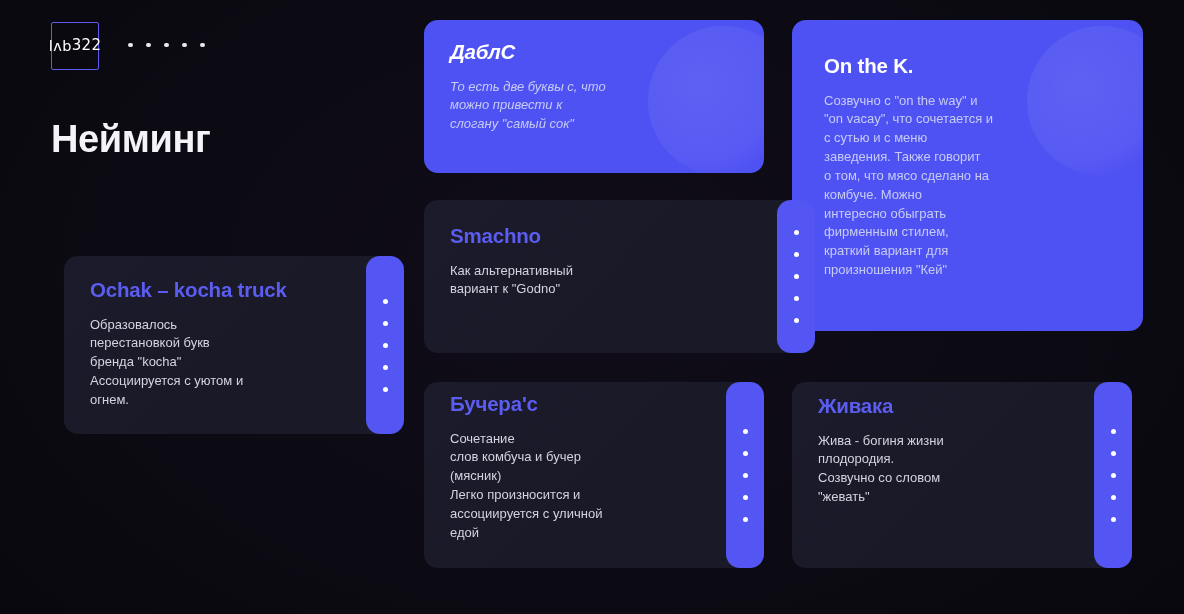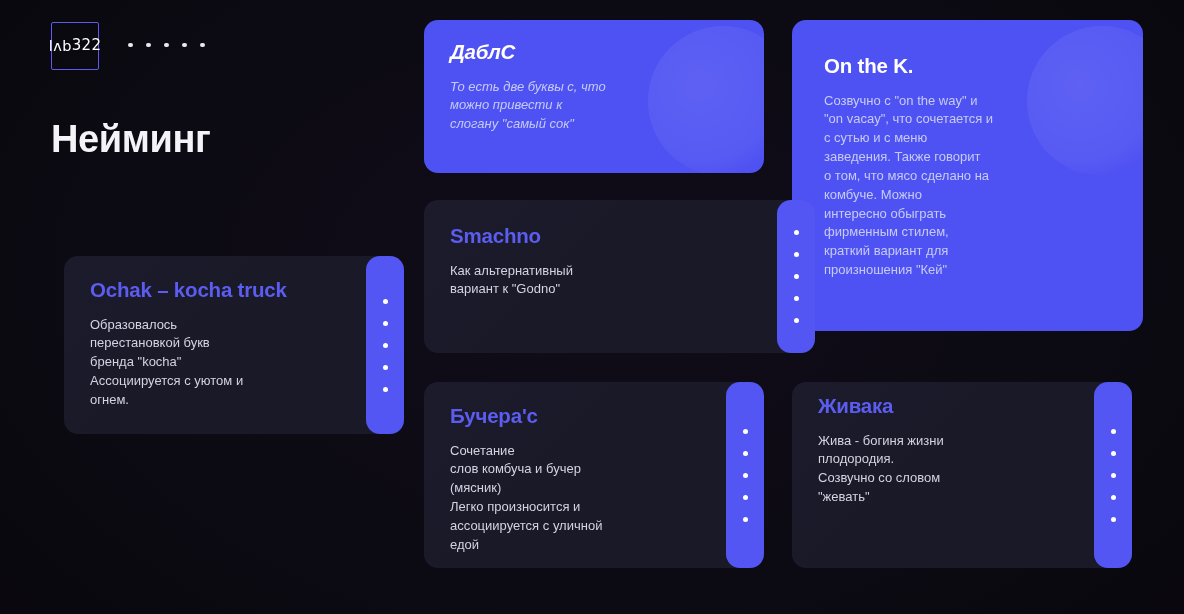--- a/index.html
+++ b/index.html
@@ -232,21 +232,21 @@
     <div class="side-bar">
       <span class="dot"></span>
       <span class="dot"></span>
       <span class="dot"></span>
       <span class="dot"></span>
       <span class="dot"></span>
     </div>
   </div>
 
   <div class="card card-dark card-overflow" style="left:424px; top:382px; width:340px; height:186px;">
-    <div class="card-inner" style="padding-right:54px; padding-top:22px;">
+    <div class="card-inner" style="padding-right:54px; padding-top:10px;">
       <div class="card-title card-title-blueaccent">Бучера'с</div>
       <div class="card-body card-body-light">Сочетание
 слов комбуча и бучер
 (мясник)
 Легко произносится и
 ассоциируется с уличной
 едой</div>
     </div>
     <div class="side-bar">
       <span class="dot"></span>

